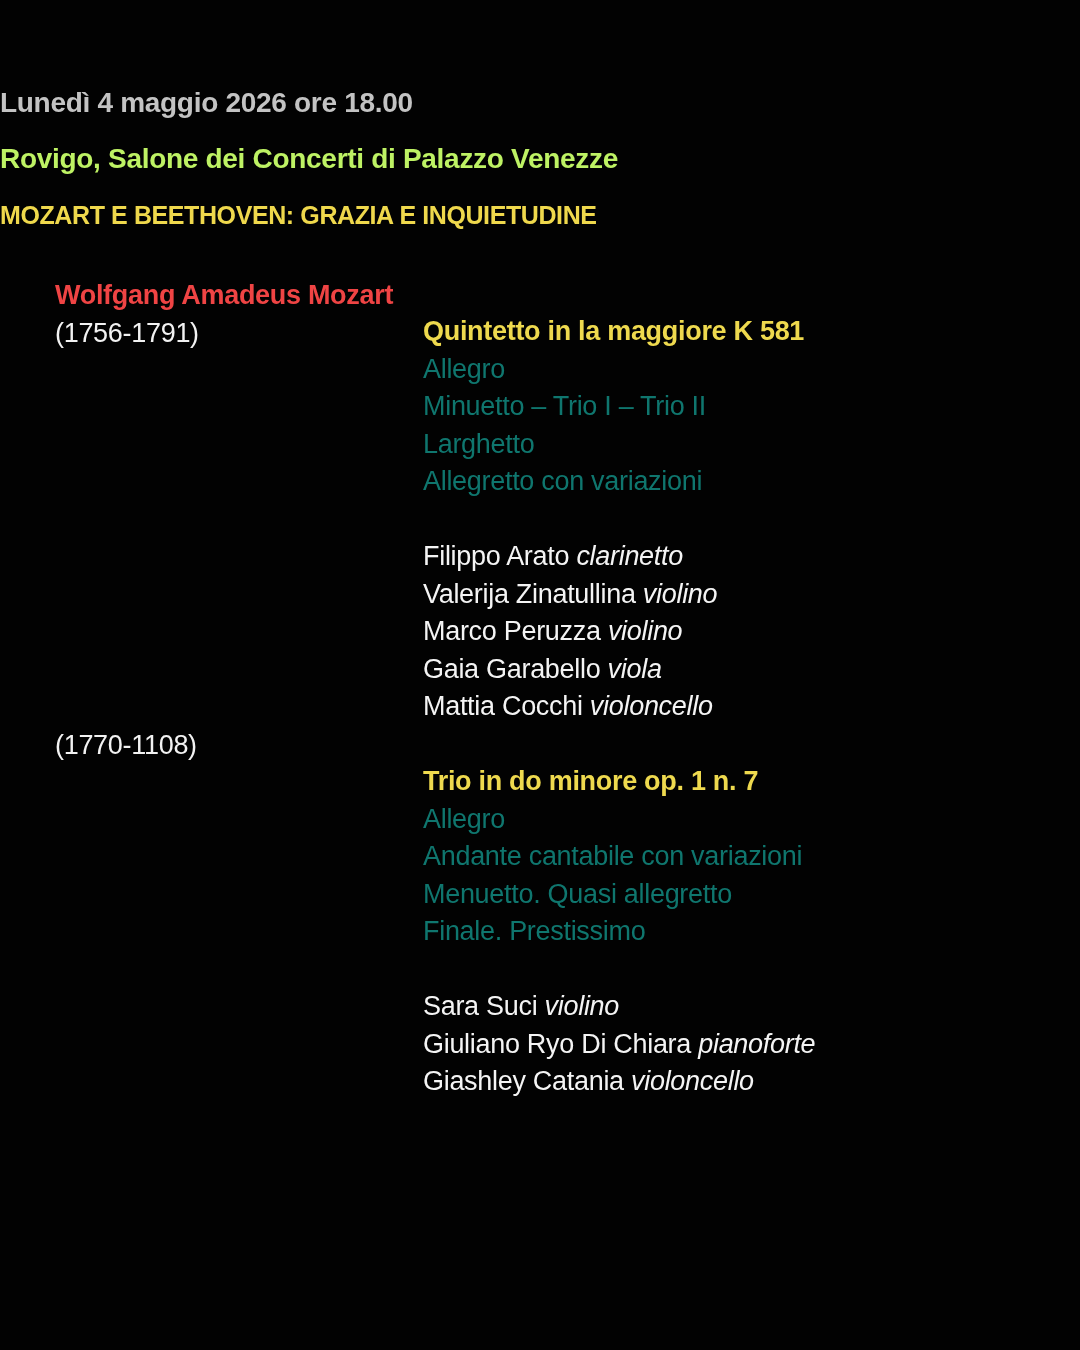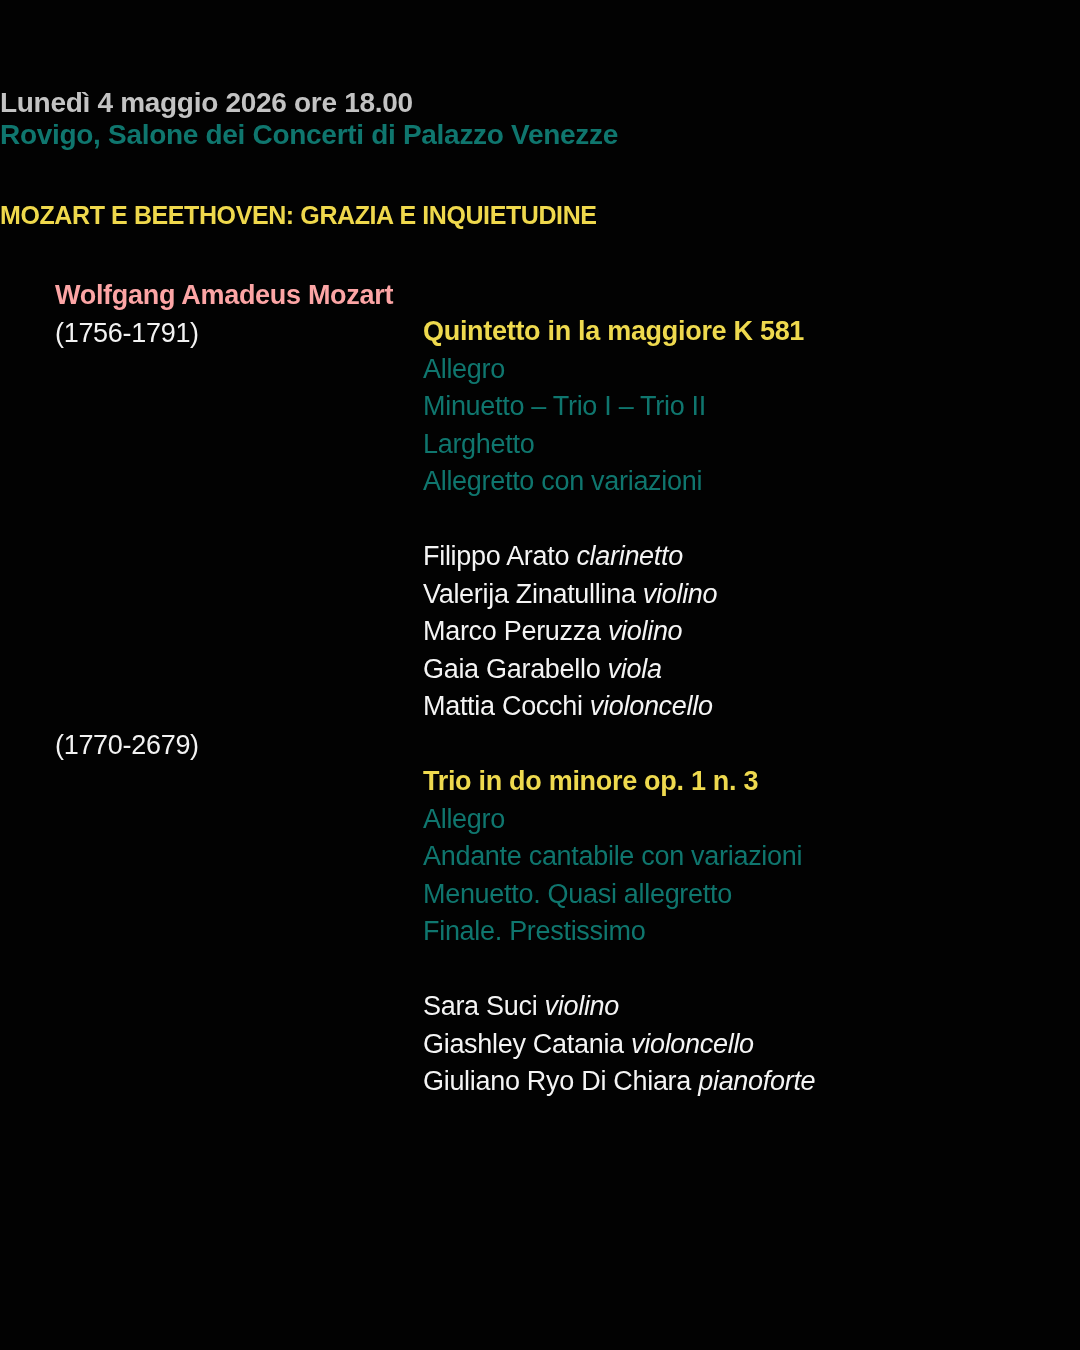--- a/index.html
+++ b/index.html
@@ -31,24 +31,24 @@
     white-space: nowrap;
   }
   .date-line {
     top: 84px;
     font-size: 28px;
     font-weight: bold;
     color: #c3c3c3;
     letter-spacing: -0.3px;
   }
   .venue-line {
-    top: 116px;
+    top: 140px;
     font-size: 28px;
     font-weight: bold;
-    color: #0f766e;
+    color: #bef264;
     letter-spacing: -0.3px;
   }
   .concert-title {
     top: 197px;
     font-size: 25px;
     font-weight: bold;
     color: #efd84c;
     letter-spacing: -0.4px;
   }
   .program-section {
@@ -71,21 +71,21 @@
     width: 640px;
   }
   .line {
     font-size: 27px;
     line-height: 37.5px;
     letter-spacing: -0.3px;
     white-space: nowrap;
   }
   .composer {
     font-weight: bold;
-    color: #fca5a5;
+    color: #ef4444;
   }
   .composer-dates {
     color: #f2f2f2;
   }
   .work-title {
     font-weight: bold;
     color: #eed94e;
     margin-top: 36px;
   }
   .movement {
@@ -128,28 +128,28 @@
       <div class="line performer"><span class="name">Filippo Arato</span> <span class="instrument">clarinetto</span></div>
       <div class="line performer"><span class="name">Valerija Zinatullina</span> <span class="instrument">violino</span></div>
       <div class="line performer"><span class="name">Marco Peruzza</span> <span class="instrument">violino</span></div>
       <div class="line performer"><span class="name">Gaia Garabello</span> <span class="instrument">viola</span></div>
       <div class="line performer"><span class="name">Mattia Cocchi</span> <span class="instrument">violoncello</span></div>
     </div>
   </section>
 
   <section class="program-section section-beethoven">
     <div class="left-col">
-      <div class="line composer-dates">(1770-2679)</div>
+      <div class="line composer-dates">(1770-1108)</div>
     </div>
     <div class="right-col">
-      <div class="line work-title">Trio in do minore op. 1 n. 3</div>
+      <div class="line work-title">Trio in do minore op. 1 n. 7</div>
       <div class="line movement">Allegro</div>
       <div class="line movement">Andante cantabile con variazioni</div>
       <div class="line movement">Menuetto. Quasi allegretto</div>
       <div class="line movement">Finale. Prestissimo</div>
       <div class="spacer-line"></div>
       <div class="line performer"><span class="name">Sara Suci</span> <span class="instrument">violino</span></div>
+      <div class="line performer"><span class="name">Giuliano Ryo Di Chiara</span> <span class="instrument">pianoforte</span></div>
       <div class="line performer"><span class="name">Giashley Catania</span> <span class="instrument">violoncello</span></div>
-      <div class="line performer"><span class="name">Giuliano Ryo Di Chiara</span> <span class="instrument">pianoforte</span></div>
     </div>
   </section>
 
 </div>
 
 </body></html>

